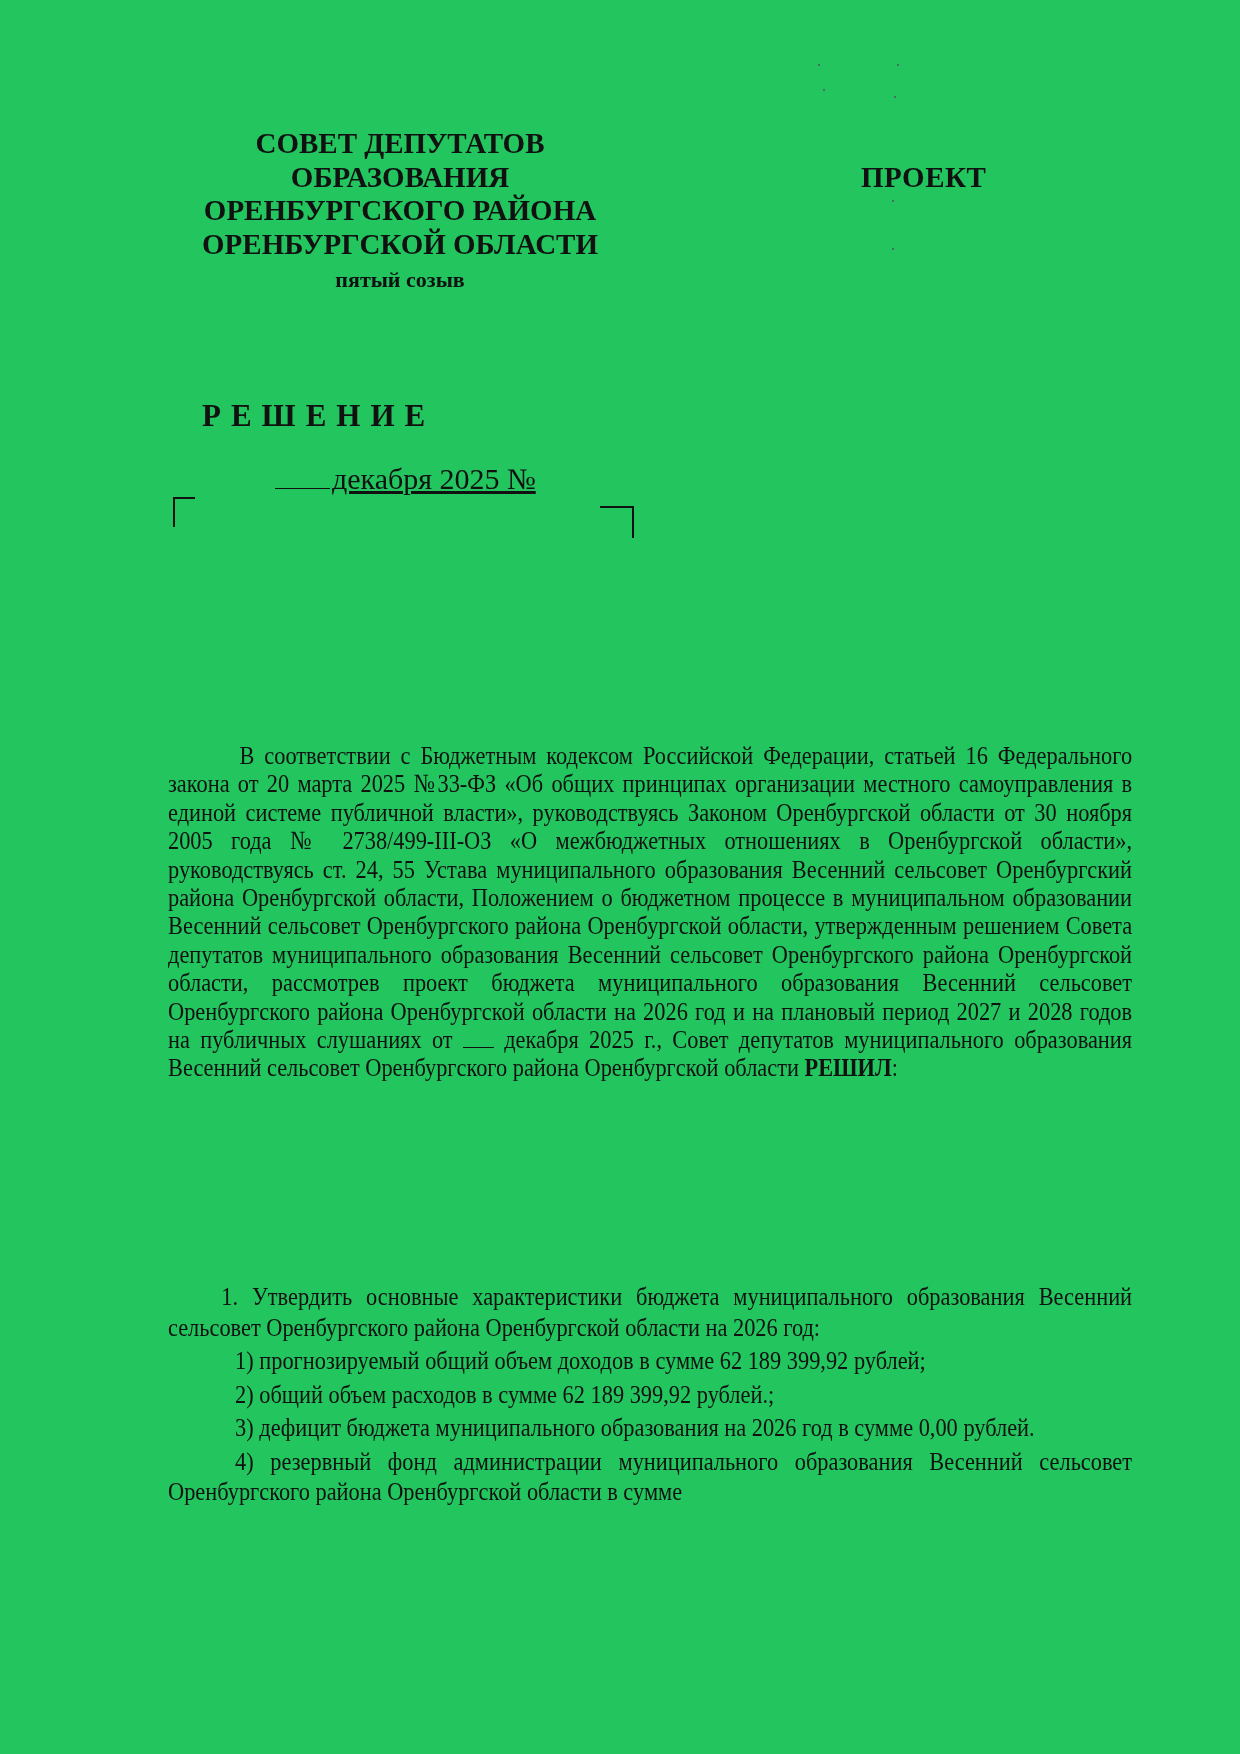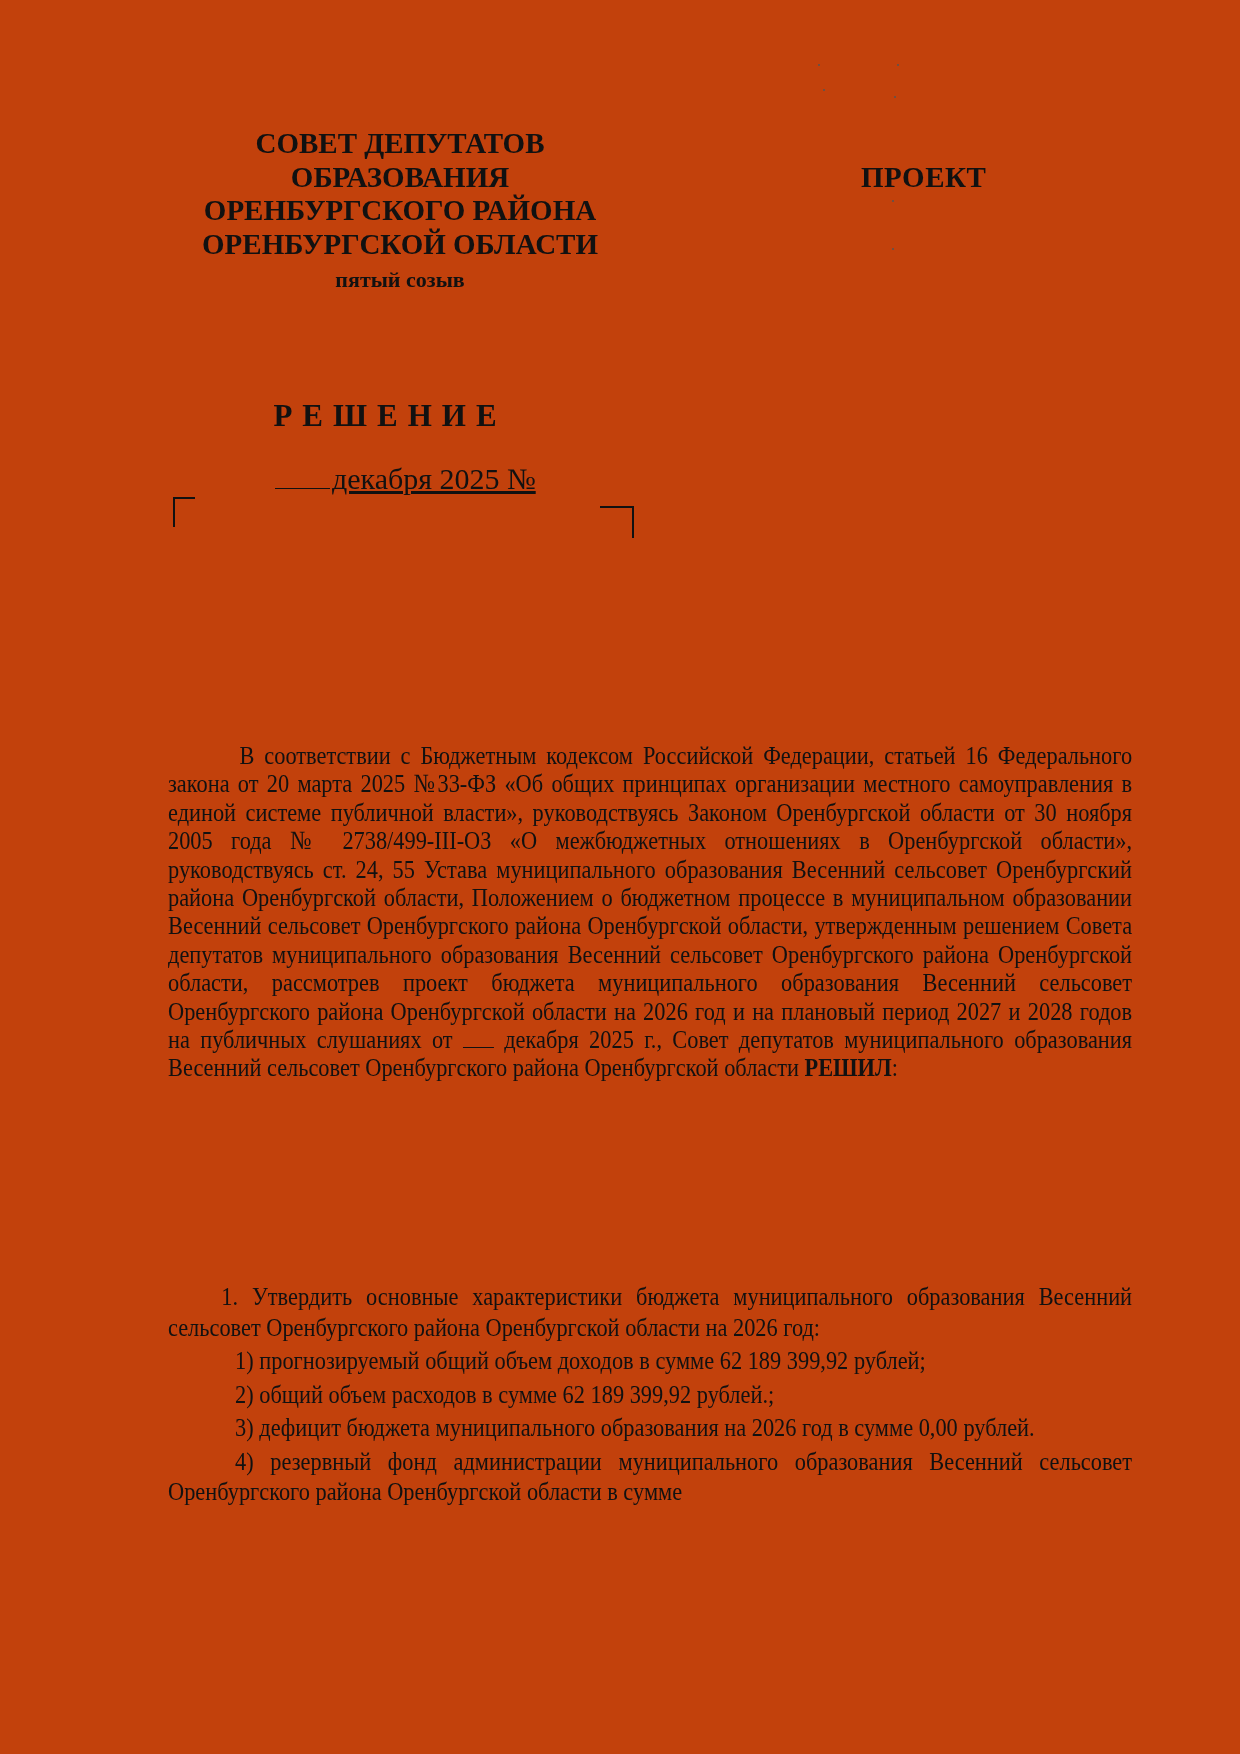--- a/index.html
+++ b/index.html
@@ -13,21 +13,21 @@
       position: relative;
       overflow: hidden;
       font-family: "Liberation Serif", "DejaVu Serif", serif;
       color: #111111;
     }
     .page {
       position: absolute;
       left: 0; top: 0;
       width: 1240px;
       height: 1754px;
-      background: #c2410c;
+      background: #22c55e;
     }
     .header-block {
       position: absolute;
       left: 190px;
       top: 127px;
       width: 420px;
       text-align: center;
       font-weight: bold;
       font-size: 29px;
       line-height: 33.5px;
@@ -42,24 +42,23 @@
       position: absolute;
       left: 861px;
       top: 129px;
       font-weight: bold;
       font-size: 29px;
       letter-spacing: 0.5px;
       margin-top: 32px;
     }
     .decision-title {
       position: absolute;
-      left: 180px;
+      left: 202px;
       top: 398px;
       width: 420px;
-      text-align: center;
       font-weight: bold;
       font-size: 31px;
       letter-spacing: 10px;
     }
     .date-line {
       position: absolute;
       left: 275px;
       top: 462px;
       font-size: 30px;
       text-decoration: underline;

